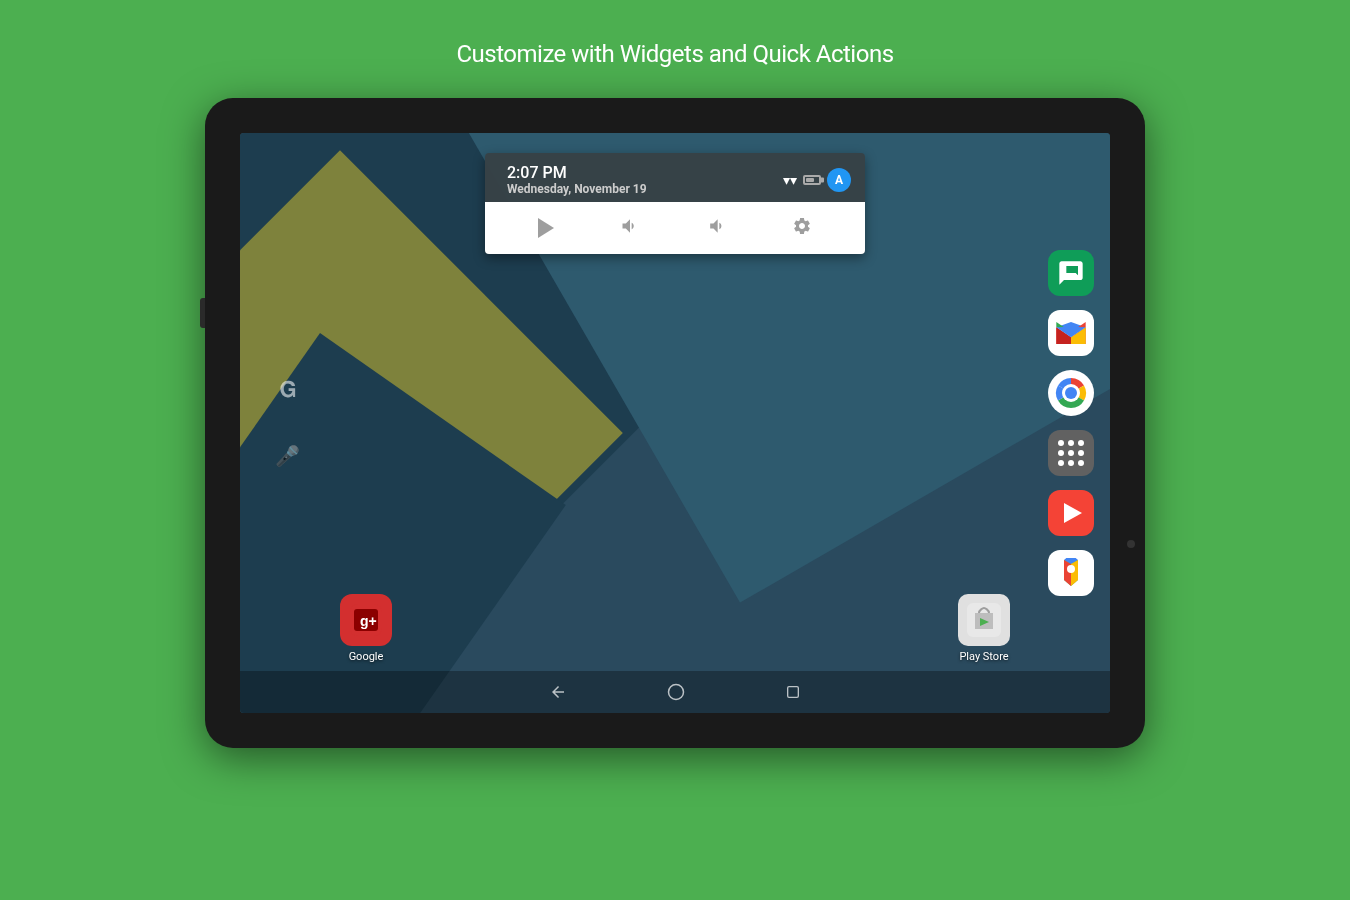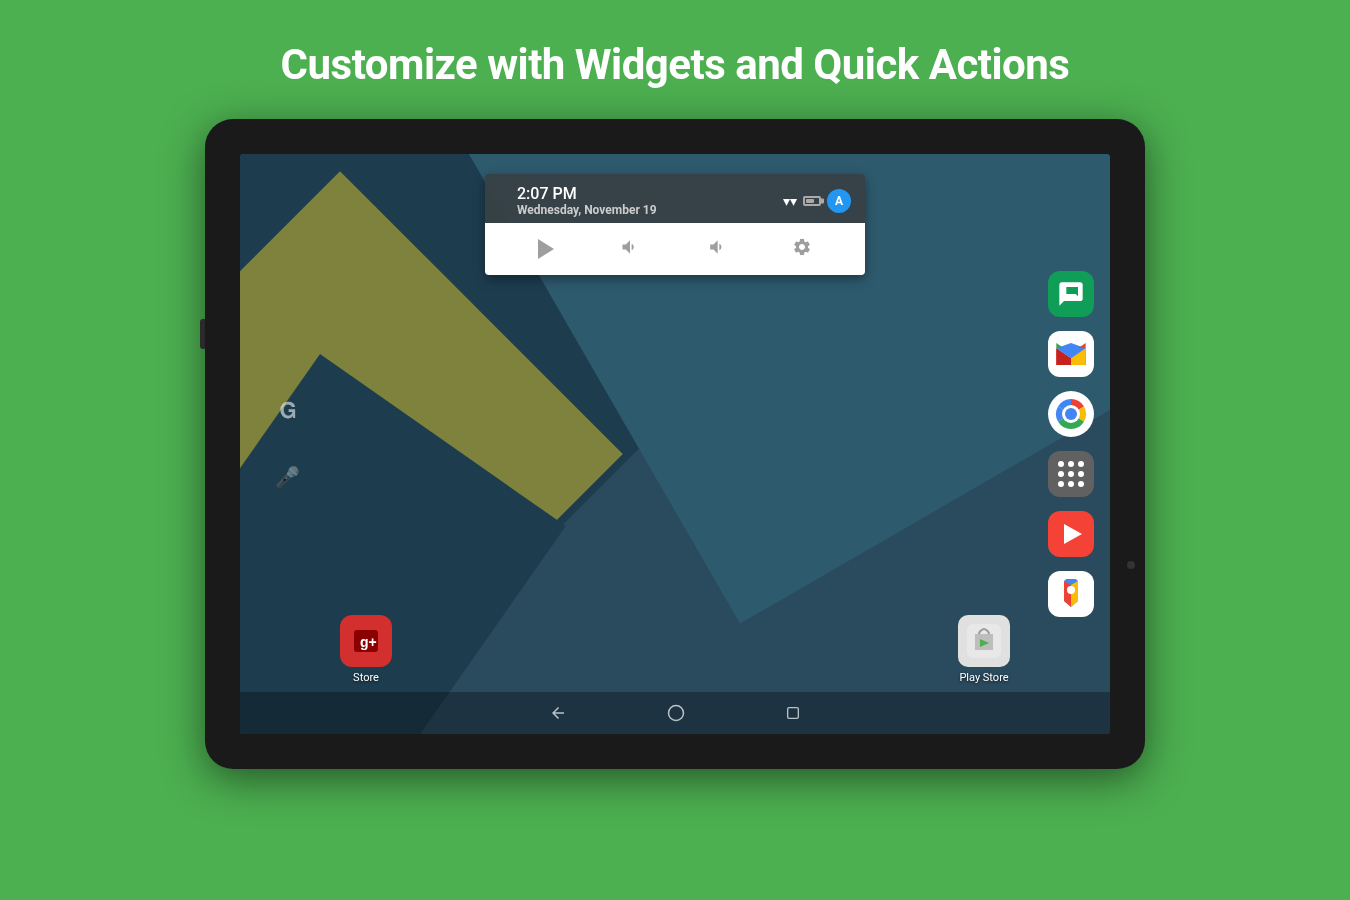--- a/index.html
+++ b/index.html
@@ -11,22 +11,22 @@
       display: flex;
       flex-direction: column;
       align-items: center;
       justify-content: flex-start;
       font-family: 'Roboto', Arial, sans-serif;
       overflow: hidden;
     }
 
     .page-title {
       color: white;
-      font-size: 42px;
-      font-weight: 700;
+      font-size: 24px;
+      font-weight: 400;
       margin-top: 40px;
       margin-bottom: 30px;
       text-align: center;
       letter-spacing: -0.5px;
     }
 
     
     .tablet-outer {
       width: 940px;
       height: 650px;
@@ -137,21 +137,21 @@
       background: rgba(55, 65, 70, 0.97);
       border-radius: 4px;
       box-shadow: 0 4px 12px rgba(0,0,0,0.4);
       overflow: hidden;
     }
 
     .notif-header {
       display: flex;
       justify-content: space-between;
       align-items: center;
-      padding: 10px 14px 6px 32px;
+      padding: 10px 14px 6px 22px;
     }
 
     .notif-time-block {
       display: flex;
       flex-direction: column;
     }
 
     .notif-time {
       color: white;
       font-size: 16px;
@@ -557,21 +557,21 @@
 
       <div class="app-icon-container">
         <div class="app-icon gplus-icon">
           <svg width="32" height="32" viewBox="0 0 32 32">
             <rect width="32" height="32" rx="8" fill="#D32F2F"></rect>
 
             <rect x="4" y="5" width="24" height="22" rx="3" fill="#8B0000"></rect>
             <text x="10" y="22" font-size="14" font-weight="bold" fill="white" font-family="Arial">g+</text>
           </svg>
         </div>
-        <span class="app-label">Store</span>
+        <span class="app-label">Google</span>
       </div>
 
       <div class="app-icon-container">
         <div class="app-icon playstore-icon" style="border-radius: 10px;">
           <svg width="34" height="34" viewBox="0 0 34 34">
             <rect width="34" height="34" rx="6" fill="#e8e8e8"></rect>
 
             <path d="M8 10 L8 26 L26 26 L26 10 Z" fill="#bdbdbd"></path>
             <path d="M12 10 C12 7 16 5 17 5 C18 5 22 7 22 10" stroke="#9e9e9e" stroke-width="2" fill="none"></path>
 

